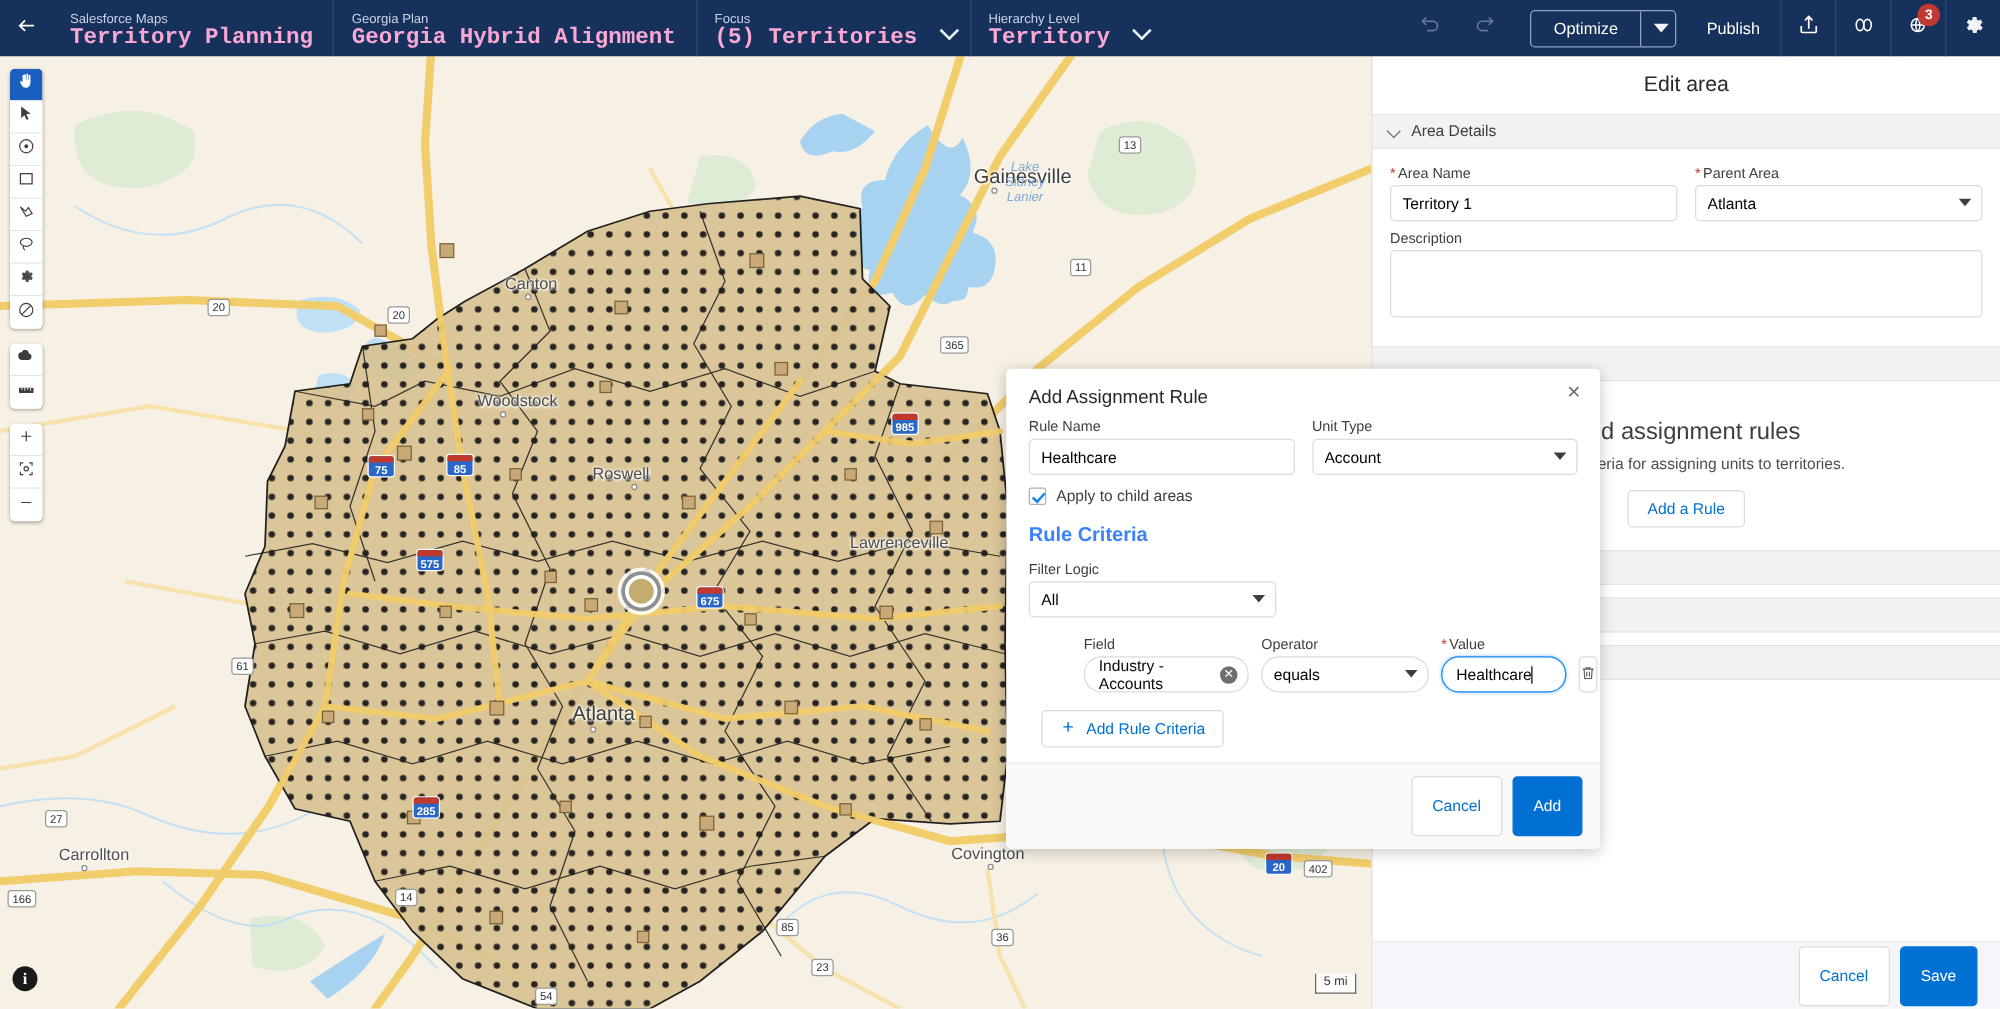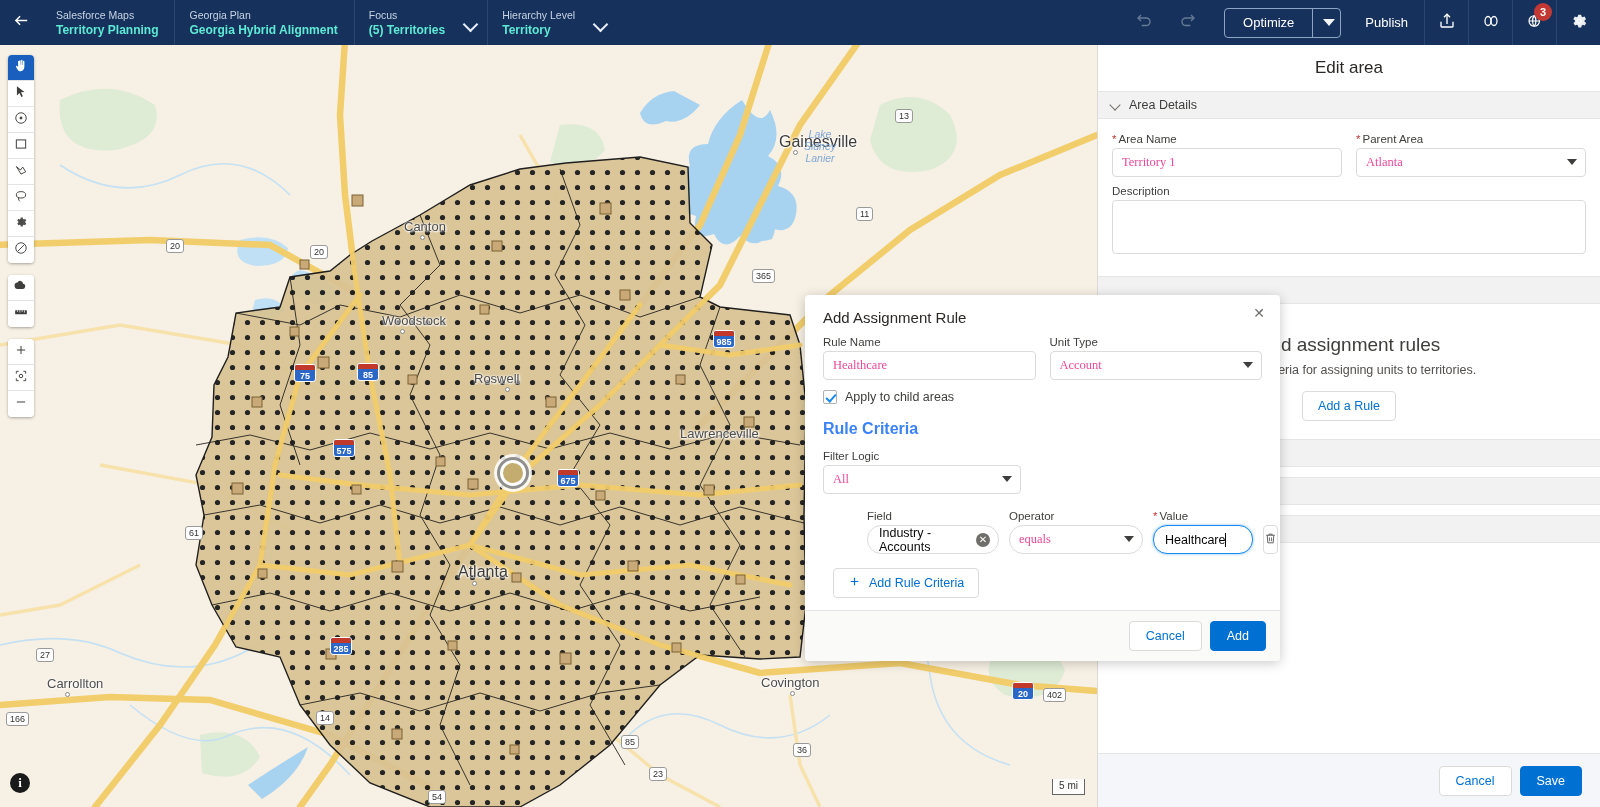--- a/index.html
+++ b/index.html
@@ -22,21 +22,21 @@
     cursor: pointer;
   }
   .nav-back svg { width: 17px; height: 17px; }
   .nav-block {
     display: flex; flex-direction: column; justify-content: center;
     padding: 0 16px 0 14px; min-width: 0;
     border-left: 1px solid #2a4773;
   }
   .nav-block.first { border-left: none; }
   .nav-sub { font-size: 10.5px; color: #c8d3e4; line-height: 14px; white-space: nowrap;}
-  .nav-main { font-size: 12px; font-weight: bold; color: #5eead4; line-height: 16px; white-space: nowrap;}
+  .nav-main { font-size: 18px; font-weight: bold; color: #f9a8d4; line-height: 16px; white-space: nowrap; font-family: Liberation Mono, monospace;}
   .nav-drop { display: flex; align-items: center; border-left: 1px solid #2a4773; cursor: pointer; padding-right: 10px;}
   .nav-drop .nav-block { border-left: none; }
   .caret { width: 0; height: 0; border-left: 6px solid transparent; border-right: 6px solid transparent;
            border-top: 7px solid #ffffff; margin-left: 4px; opacity:.95;}
   .caret-thin { position: relative; width: 14px; height: 14px; margin-left: 2px;}
   .caret-thin:before{ content:""; position:absolute; left:2px; top:3px; width:9px;height:9px;
       border-right:2px solid #e8eefa; border-bottom:2px solid #e8eefa; transform: rotate(45deg);}
   .nav-spacer { flex: 1; }
   .nav-icons { display: flex; align-items: center; }
   .nav-ibtn { width: 44px; height: 45px; display: flex; align-items: center; justify-content: center;
@@ -127,22 +127,22 @@
   .chev { width: 11px; height: 11px; position: relative; }
   .chev:before { content:""; position:absolute; left:1px; top:1px; width:7px;height:7px;
       border-right:1.6px solid #706e6b; border-bottom:1.6px solid #706e6b; transform: rotate(45deg);}
   .form-grid { padding: 14px 14px 4px 14px; }
   .frow { display: flex; gap: 14px; margin-bottom: 8px; }
   .fcol { flex: 1; min-width: 0; }
   .flabel { font-size: 11.5px; color: #3e3e3c; margin-bottom: 3px; display:block; }
   .req { color: #c23934; margin-right: 2px; }
   .finput {
     width: 100%; height: 29px; border: 1px solid #dddbda; border-radius: 4px;
-    padding: 0 9px; font-size: 12.5px; color: #ec4899; background: #fff;
-    font-family: Liberation Serif, serif;
+    padding: 0 9px; font-size: 12.5px; color: #000000; background: #fff;
+    font-family: Liberation Sans, sans-serif;
   }
   .finput::placeholder { color: #a9a7a4; }
   .fselect { position: relative; }
   .fselect .arrow { position: absolute; right: 9px; top: 11px; width: 0; height: 0;
     border-left: 5px solid transparent; border-right: 5px solid transparent; border-top: 6px solid #3e3e3c;}
   .search-wrap { position: relative; }
   .search-wrap .sicon { position: absolute; right: 8px; top: 7px; }
   .color-row { display: flex; gap: 8px; }
   .color-swatch-btn {
     width: 38px; height: 29px; border: 1px solid #dddbda; border-radius: 4px;
@@ -162,21 +162,21 @@
   .btn-outline {
     display: inline-block; margin-top: 14px; padding: 0 15px; height: 30px; line-height: 28px;
     border: 1px solid #dddbda; border-radius: 4px; background: #fff; color: #0070d2;
     font-size: 12.5px; cursor: pointer; font-family: "Liberation Sans", sans-serif;
   }
   .panel-footer {
     border-top: 1px solid #e5e5e5; background: #f4f6f9; height: 54px;
     display: flex; align-items: center; justify-content: flex-end; gap: 8px; padding-right: 18px;
   }
   .btn {
-    height: 30px; padding: 0 16px; border-radius: 4px; font-size: 12.5px; cursor: pointer;
+    height: 48px; padding: 0 16px; border-radius: 4px; font-size: 12.5px; cursor: pointer;
     border: 1px solid #dddbda; background: #fff; color: #0070d2;
     font-family: "Liberation Sans", sans-serif; line-height: 28px;
   }
   .btn.primary { background: #0070d2; border-color: #0070d2; color: #fff; }
 
   
   .modal {
     position: absolute; left: 805px; top: 295px; width: 475px; background: #fff;
     box-shadow: 0 2px 12px rgba(0,0,0,.22); border-radius: 4px; z-index: 50;
     font-size: 12.5px; color: #3e3e3c;

